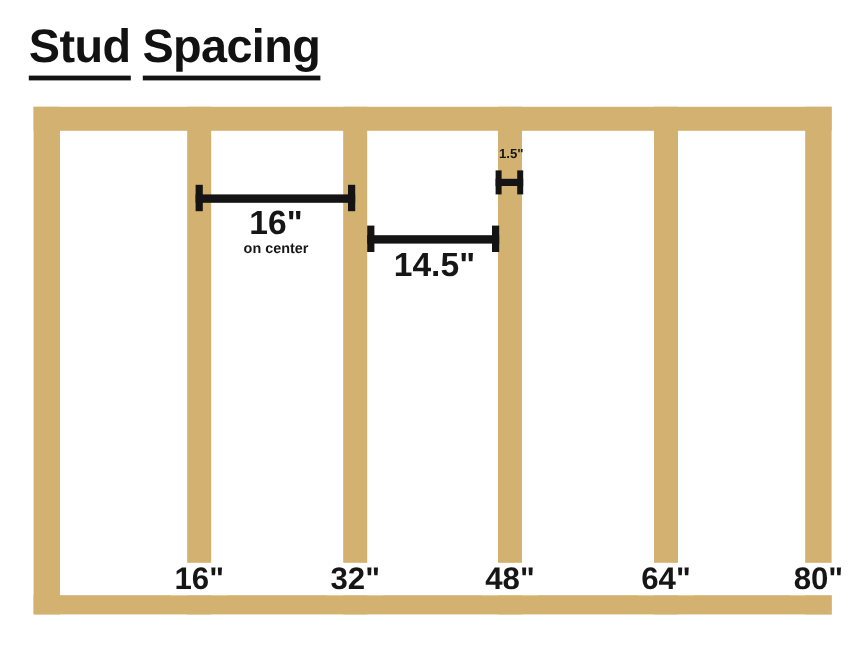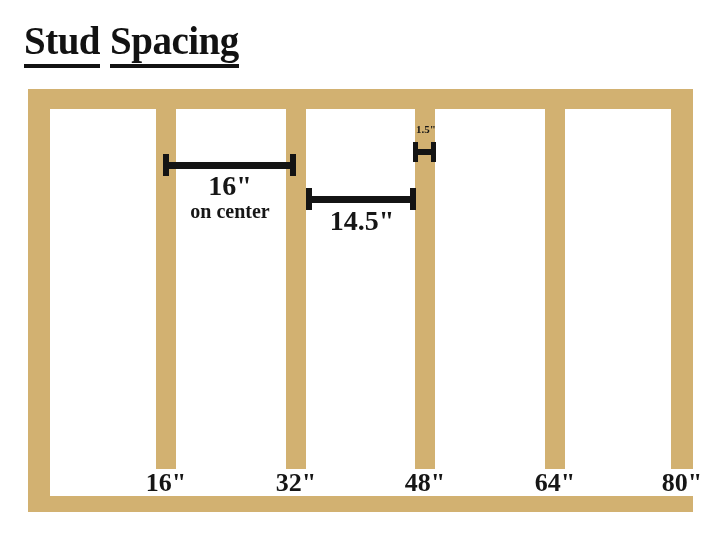--- a/index.html
+++ b/index.html
@@ -1,15 +1,15 @@
 <!DOCTYPE html>
 <html style="--wood: #D2B171;"><head>
 <meta charset="utf-8">
 <style>
-  * { margin: 0; padding: 0; box-sizing: border-box; font-family: Liberation Serif, serif; }
+  * { margin: 0; padding: 0; box-sizing: border-box; }
   html, body { background: #ffffff; }
   body {
     width: 720px; height: 539px;
     font-family: "Liberation Sans", "DejaVu Sans", sans-serif;
     position: relative; overflow: hidden;
   }
   .stage { position: absolute; left: 0; top: 0; width: 720px; height: 539px; }
 
   
   .title {
@@ -42,21 +42,21 @@
 
   .dim16-tick-l { left: 163px; top: 154px; width: 6px; height: 22px; }
   .dim16-tick-r { left: 290px; top: 154px; width: 6px; height: 22px; }
   .dim16-line   { left: 163px; top: 162px; width: 133px; height: 7px; }
   .dim16-value {
     position: absolute; left: 230px; top: 170px; transform: translateX(-50%);
     font-size: 28px; font-weight: 700; color: #161616; white-space: nowrap;
   }
   .dim16-caption {
     position: absolute; left: 230px; top: 200px; transform: translateX(-50%);
-    font-size: 20px; font-weight: 700; color: #161616; white-space: nowrap;
+    font-size: 12px; font-weight: 700; color: #161616; white-space: nowrap;
   }
 
   .dim145-tick-l { left: 306px; top: 188px; width: 6px; height: 22px; }
   .dim145-tick-r { left: 410px; top: 188px; width: 6px; height: 22px; }
   .dim145-line   { left: 306px; top: 196px; width: 110px; height: 7px; }
   .dim145-value {
     position: absolute; left: 362px; top: 205px; transform: translateX(-50%);
     font-size: 28px; font-weight: 700; color: #161616; white-space: nowrap;
   }
 

